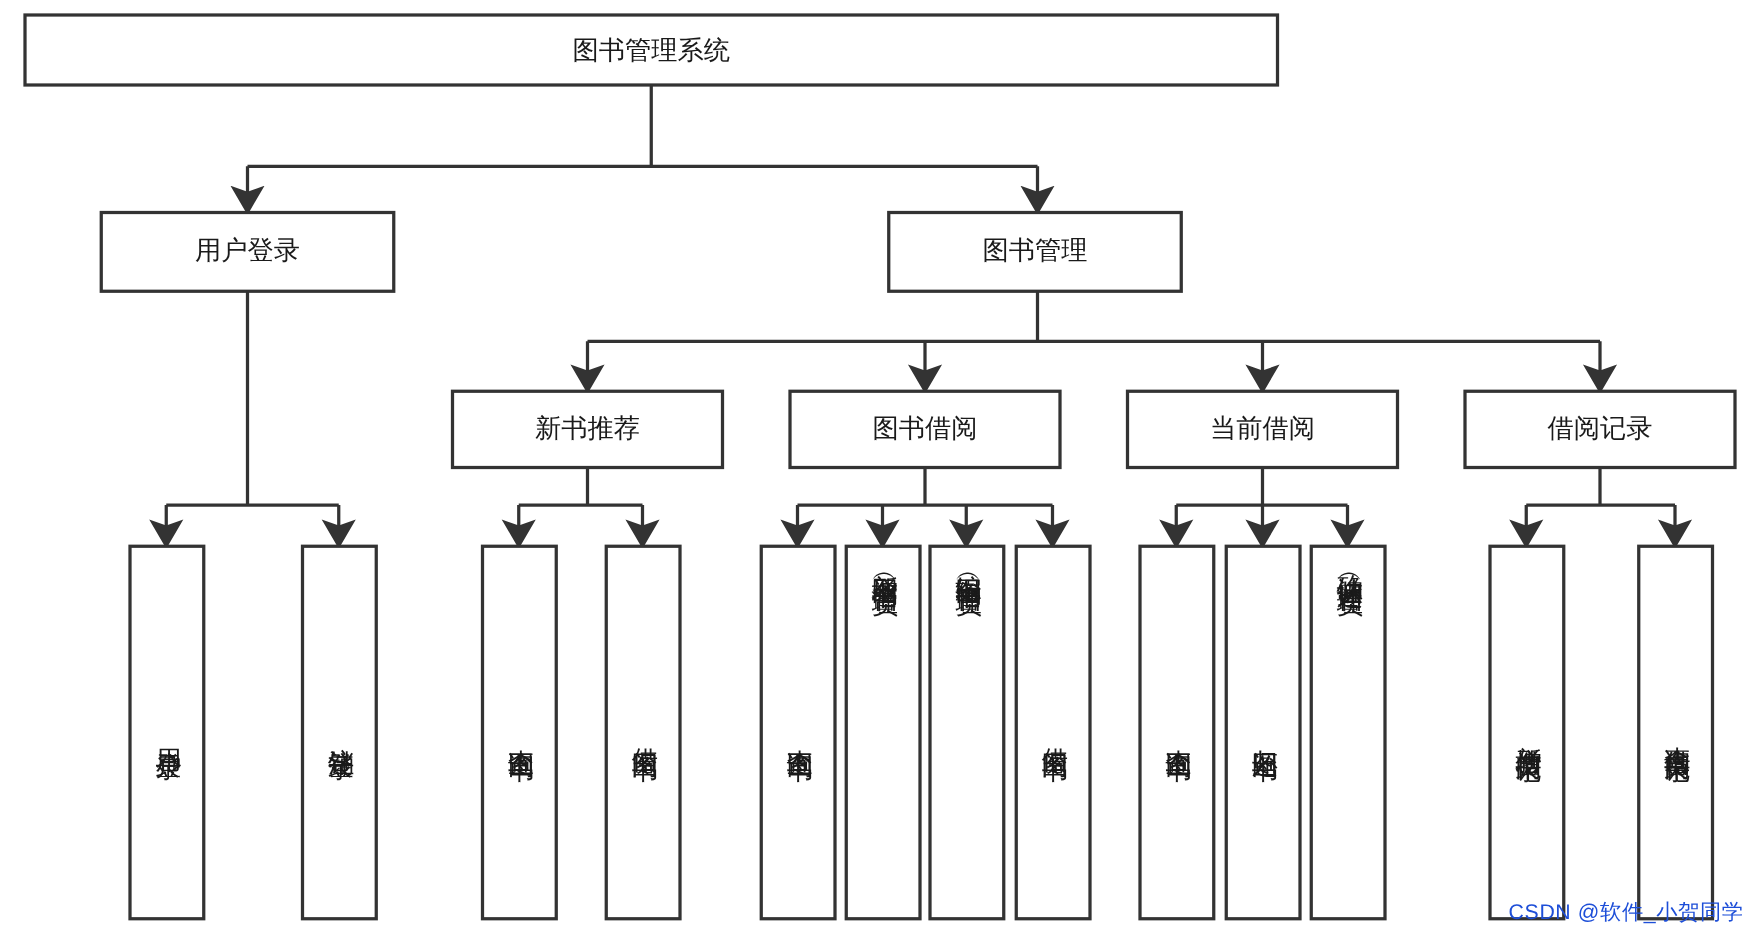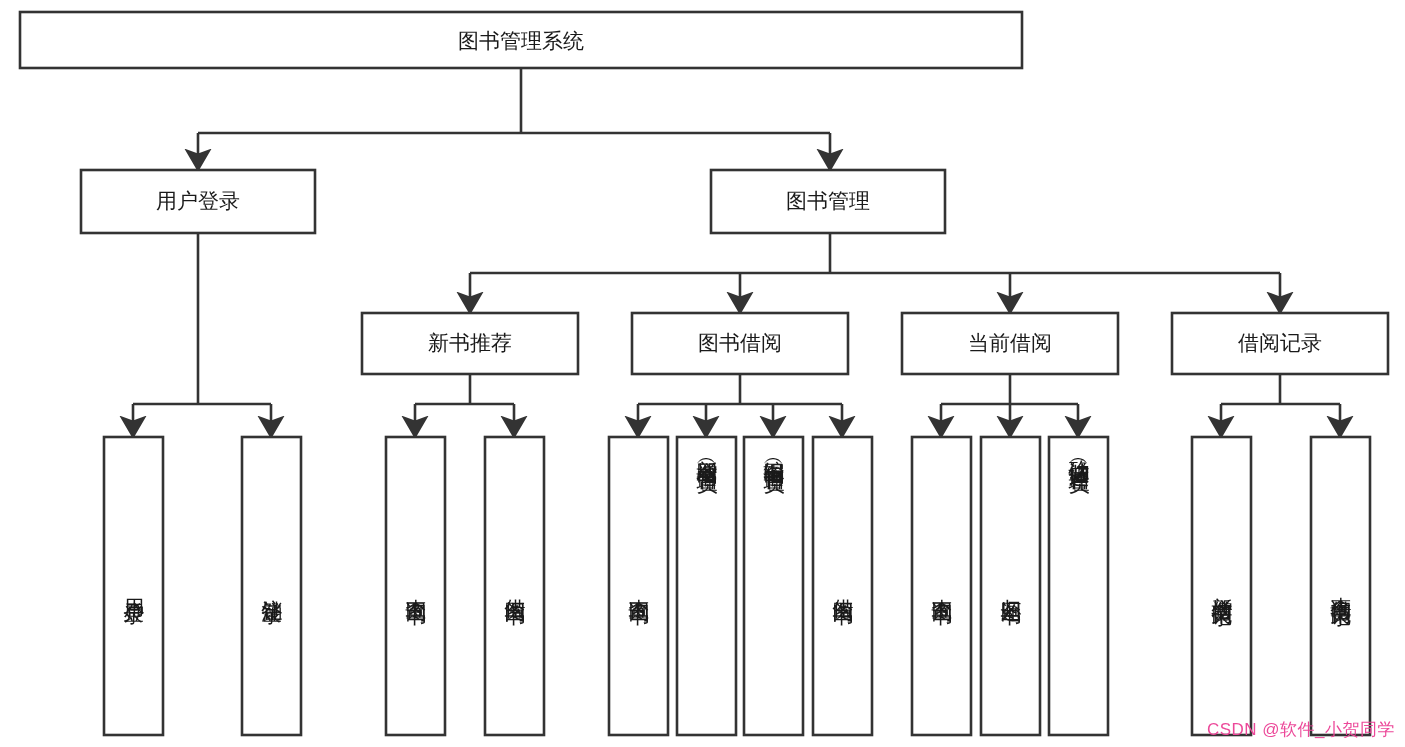--- a/index.html
+++ b/index.html
@@ -46,21 +46,21 @@
     fill: #1a1a1a;
     text-anchor: middle;
     dominant-baseline: middle;
   }
   .watermark {
     position: absolute;
     right: 10px;
     bottom: 6px;
     font-family: "Liberation Sans", "DejaVu Sans", sans-serif;
     font-size: 17px;
-    color: #ec4899;
+    color: #1d4ed8;
     letter-spacing: 0.5px;
     white-space: nowrap;
     pointer-events: none;
   }
   
   .vleaf {
     position: absolute;
     box-sizing: border-box;
     display: flex;
     align-items: center;

